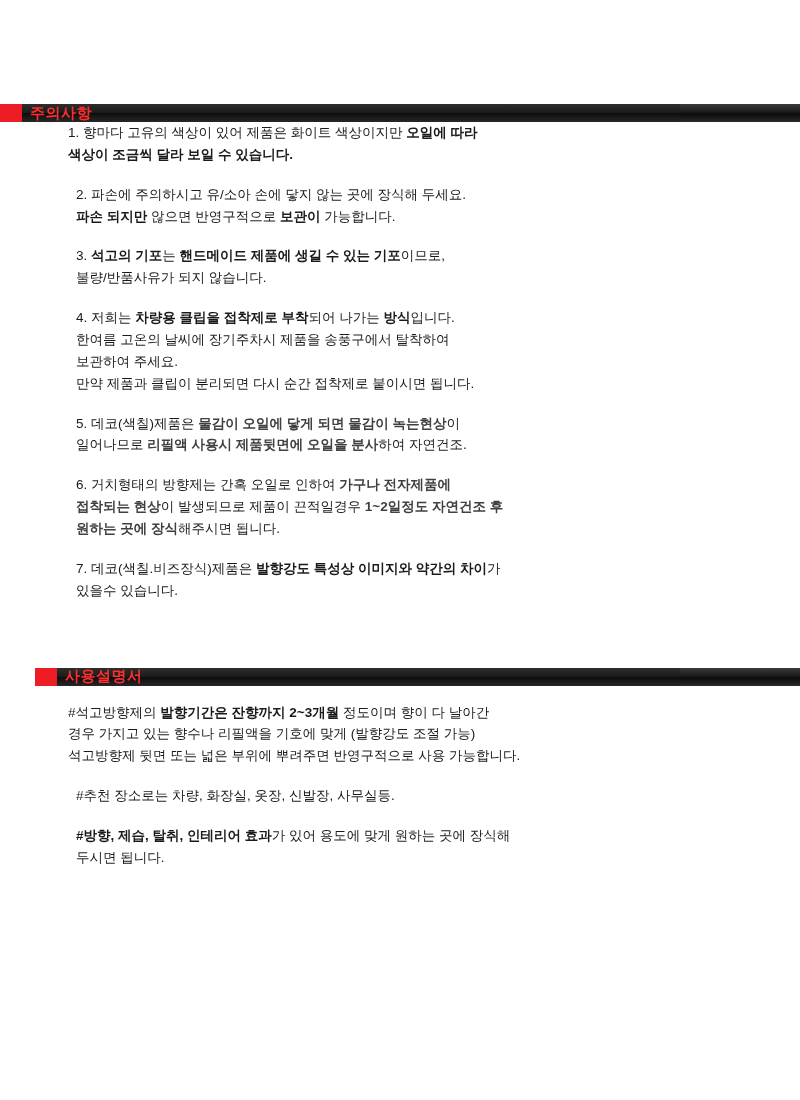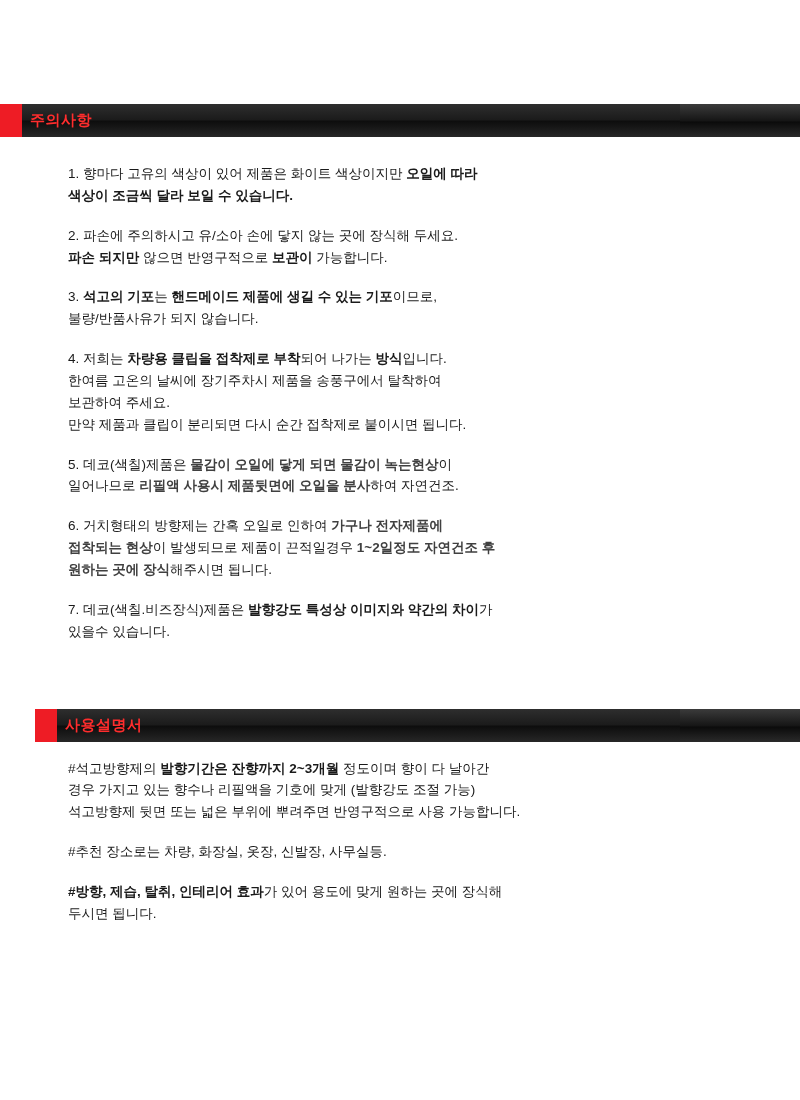--- a/index.html
+++ b/index.html
@@ -19,21 +19,21 @@
   .page {
     width: 800px;
     height: 1100px;
     position: relative;
     box-sizing: border-box;
   }
 
   
   .section-header {
     position: relative;
-    height: 33px;
+    height: 18px;
     margin: 0 0 0 0;
     display: flex;
     align-items: stretch;
   }
   .bar-accent {
     width: 22px;
     background: #ee1c25;
     flex: 0 0 auto;
   }
   .bar-body {
@@ -65,25 +65,26 @@
     padding: 0 48px 0 68px;
   }
   .para {
     margin: 0 0 0 0;
     font-size: 13.5px;
     line-height: 1.62;
     color: #1a1a1a;
   }
   .para + .para {
     margin-top: 18px;
+    margin-left: 8px;
   }
   .para .b { font-weight: bold; }
   .para .rb { color: #404040; font-weight: bold; }
 
-  .notice-body { padding-top: 26px; }
+  .notice-body { }
   .usage-body { padding-top: 16px; }
 
   .gap-block { height: 66px; }
 </style>
 </head>
 <body>
 
 <div class="page">
 
   <div class="section-header section-1-header">

